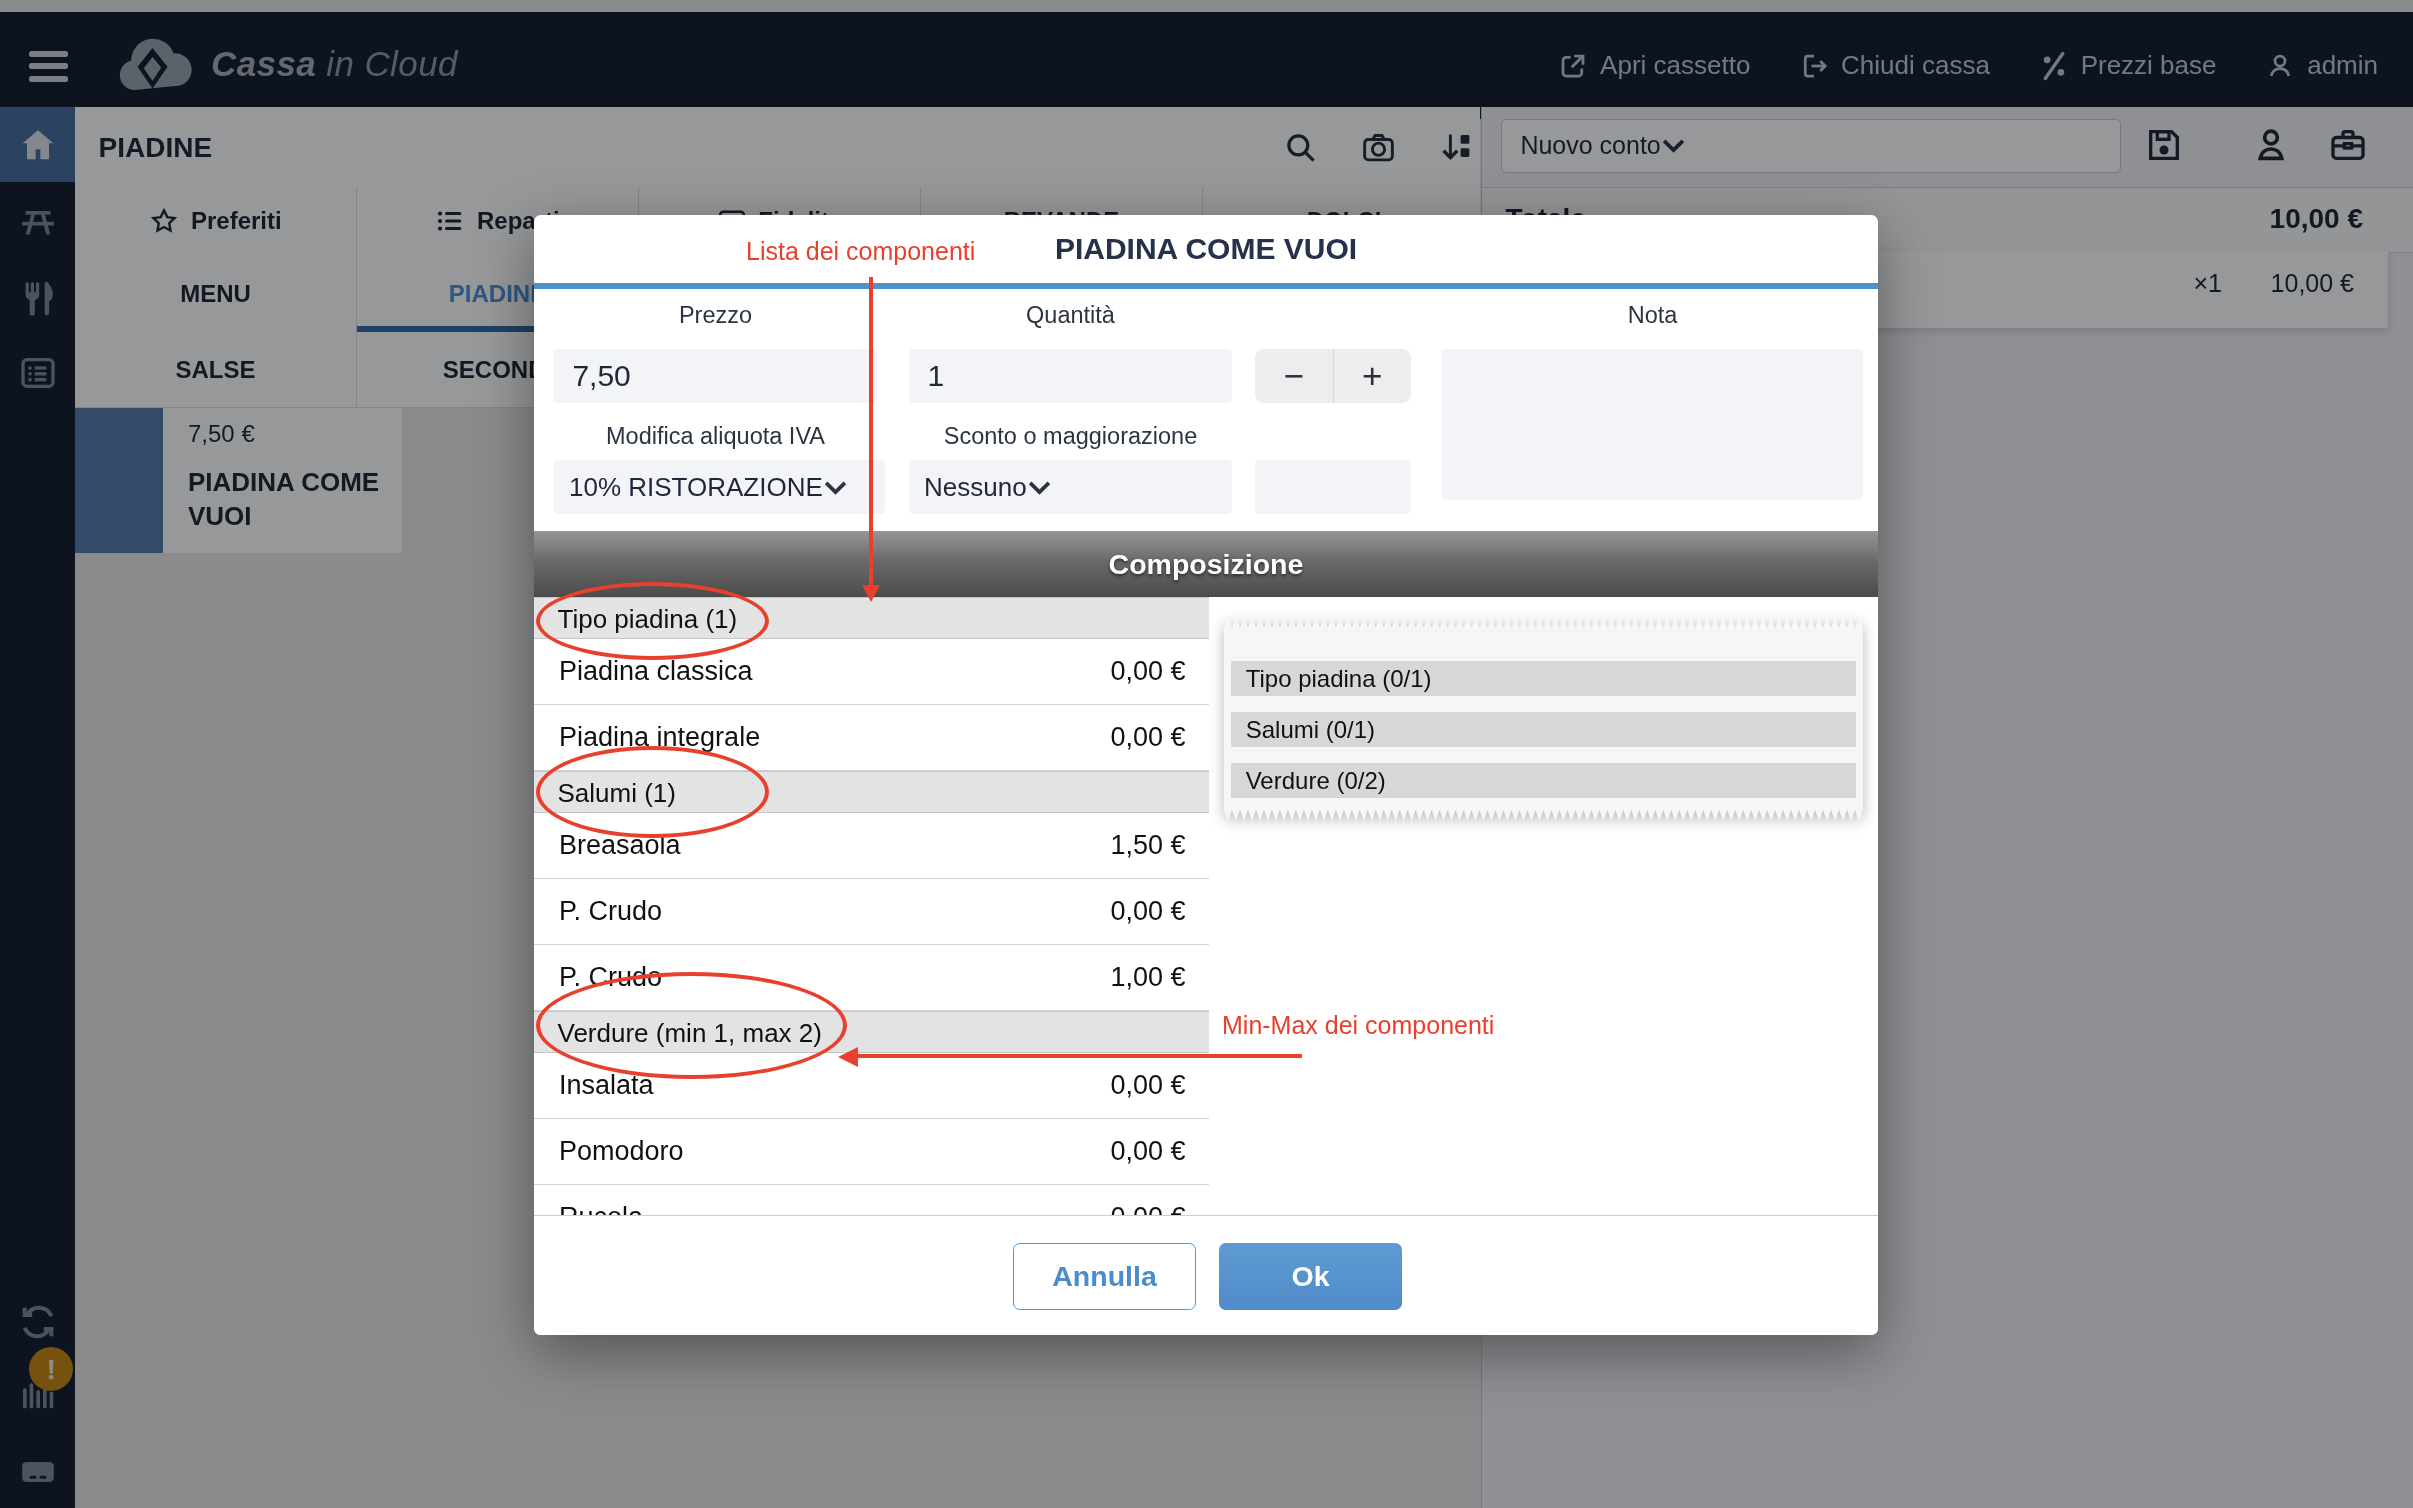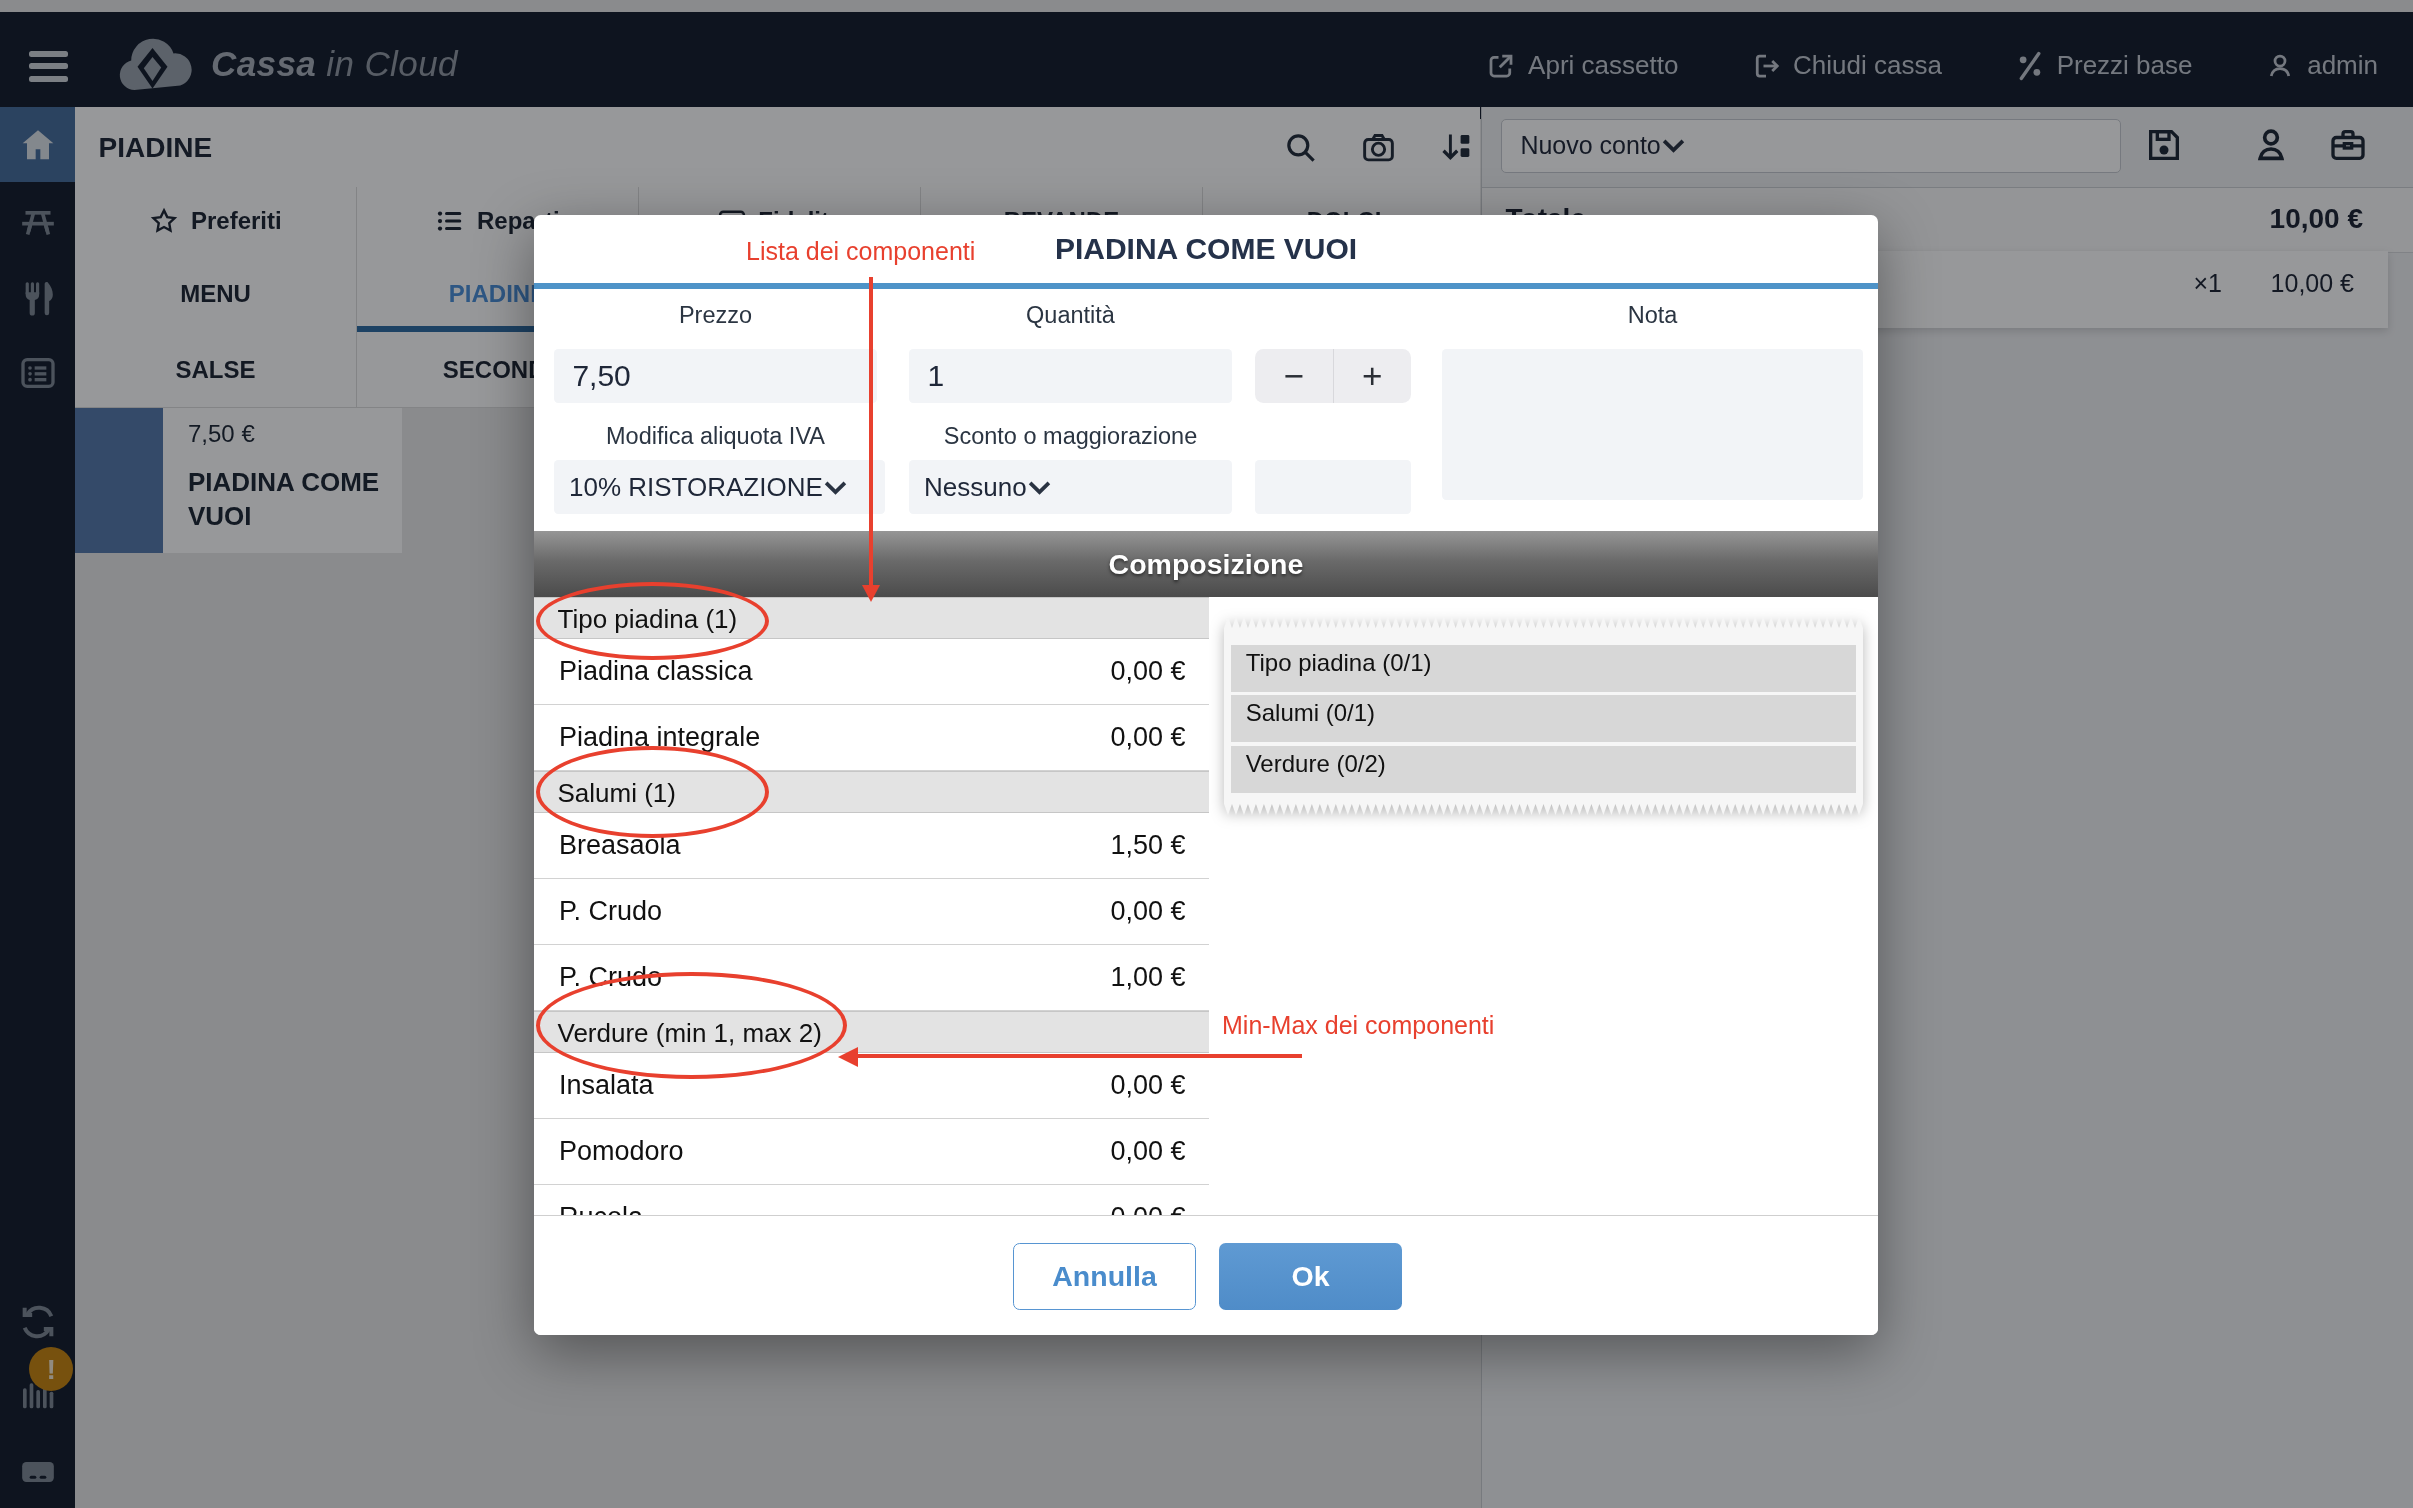--- a/index.html
+++ b/index.html
@@ -82,21 +82,21 @@
            font-size:28.5px;font-weight:bold;color:#fff;text-shadow:0 1.7px 3.4px rgba(0,0,0,.55);}
   .clist{position:absolute;left:0;top:382px;width:675px;height:618px;overflow:hidden;border-right:0.8px solid #c9c9c9;background:#fff;}
   .ghead{height:42px;line-height:42px;background:#e3e3e3;border-top:0.8px solid #c6c6c6;border-bottom:0.8px solid #c6c6c6;
          font-size:26px;color:#111;padding-left:23.5px;box-sizing:border-box;}
   .citem{height:65px;display:flex;align-items:center;border-bottom:0.8px solid #d2d2d2;font-size:27px;color:#111;cursor:pointer;}
   .citem .nm{padding-left:25px;}
   .citem .pr{margin-left:auto;padding-right:23.5px;}
   .cright{position:absolute;left:675px;top:382px;width:670px;height:618px;background:#fff;}
   .sumbox{position:absolute;left:15px;top:20px;width:639px;filter:drop-shadow(0 3.4px 6.7px rgba(0,0,0,.28));}
   .sumbody{background:#f6f6f6;padding:17px 6.7px 11.7px 6.7px;}
-  .sumrow{height:47px;line-height:35px;background:#d7d7d7;font-size:24px;color:#111;padding-left:15px;margin-bottom:3.4px;cursor:pointer;}
+  .sumrow{height:35px;line-height:35px;background:#d7d7d7;font-size:24px;color:#111;padding-left:15px;margin-bottom:3.4px;cursor:pointer;margin-top:16px;}
   .zzsum{width:100%;height:11px;color:#f6f6f6;}
   .mfoot{position:absolute;left:0;top:1000px;width:100%;height:121px;background:#fff;border-top:0.8px solid #cfcfcf;}
   .btn{position:absolute;top:27px;width:183px;height:67px;border-radius:6.7px;display:flex;align-items:center;justify-content:center;
        font-size:28.5px;font-weight:bold;cursor:pointer;box-sizing:border-box;}
   .btn.ghost{left:479px;background:#fff;border:1.7px solid #5795d2;color:#4a8ccc;}
   .btn.solid{left:685px;background:linear-gradient(#5f9ad3,#4f8cc8);color:#fff;}
 
   
   .anno{z-index:120;color:#e8402e;font-size:25px;}
   .redline{background:#e8402e;z-index:120;}
@@ -117,21 +117,21 @@
     <svg width="94" height="60" viewBox="0 0 60 40">
       <path d="M17 36a10 10 0 0 1-2.2-19.7A14.5 14.5 0 0 1 43 11.6 11 11 0 0 1 47.5 33z" fill="currentColor"></path>
       <path d="M29 8l10 12.5L29 35l-10-14.5z" fill="#141d2c"></path>
       <path d="M29 14l5.8 7L29 30l-5.8-8.5z" fill="currentColor"></path>
     </svg>
   </div>
   <div class="abs brand" style="left:211px;top:32px;">
     <b>Cassa</b>
     <i>in Cloud</i>
   </div>
-  <div class="abs" style="right:35px;top:0;height:107px;display:flex;align-items:center;gap:73px;">
+  <div class="abs" style="right:35px;top:0;height:107px;display:flex;align-items:center;gap:49px;">
     <div class="hact">
       <span>
           <svg viewBox="0 0 24 24" width="30" height="30" fill="none" stroke="currentColor" stroke-width="2.2">
             <path d="M10 5H6.5A2.5 2.5 0 0 0 4 7.5v10A2.5 2.5 0 0 0 6.5 20h10a2.5 2.5 0 0 0 2.5-2.5V14"></path>
             <path d="M13 4h7v7"></path>
             <path d="M20 4l-9 9"></path>
           </svg>
         </span>
       <span>Apri cassetto</span>
     </div>

